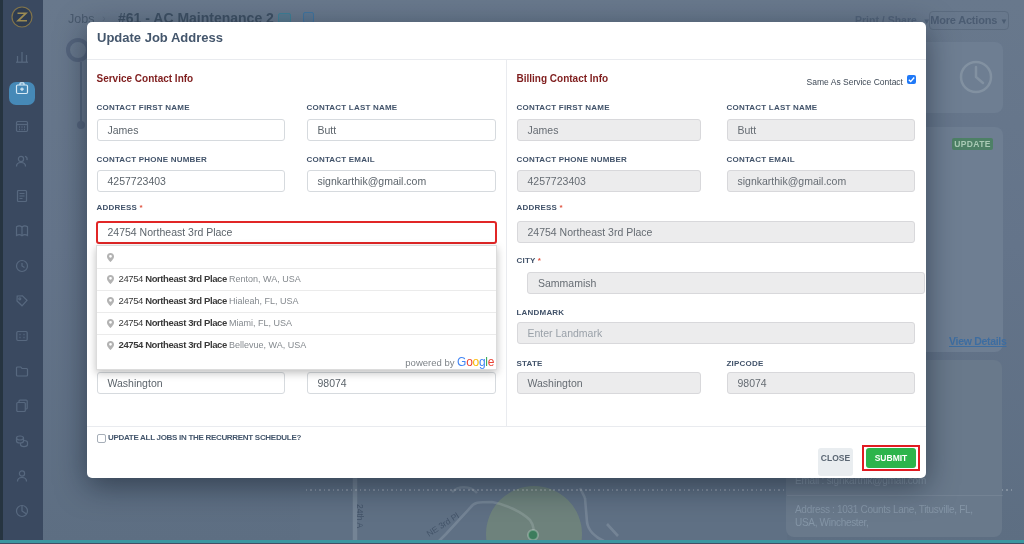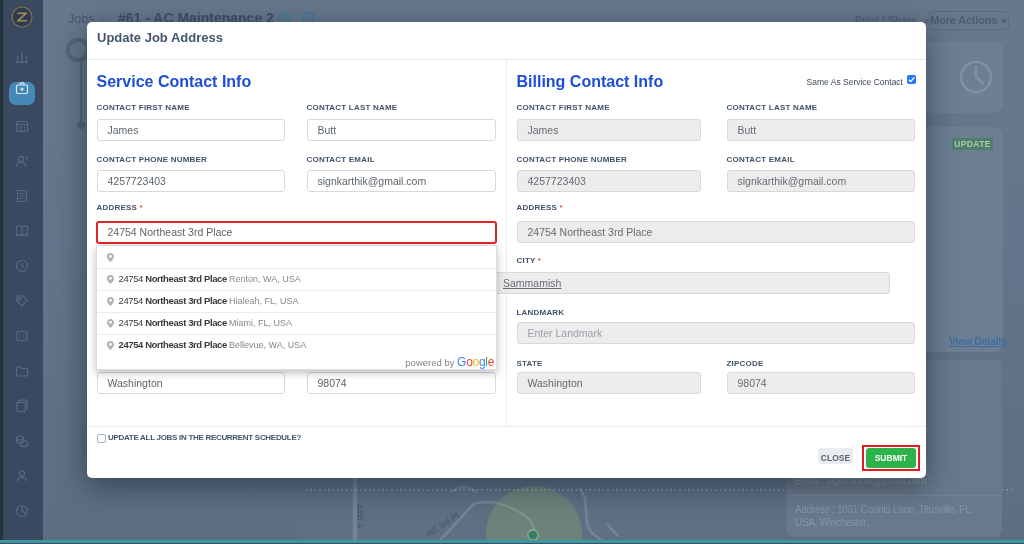--- a/index.html
+++ b/index.html
@@ -11,39 +11,39 @@
 
 #sidebar{position:absolute;left:0;top:0;width:43px;height:540px;background:#3a4960;}
 #sidestrip{position:absolute;left:0;top:0;width:3px;height:540px;background:#263440;}
 .sic{position:absolute;left:15px;width:14px;height:14px;opacity:.55;}
 #pill{position:absolute;left:8.5px;top:82px;width:26px;height:23px;border-radius:7px;background:#4689b7;}
 
 #modal{position:absolute;left:87px;top:22px;width:839px;height:456px;background:#fff;border-radius:5px;box-shadow:0 8px 30px rgba(8,18,32,.5);}
 #mtitle{position:absolute;left:10px;top:7.5px;font-size:13px;font-weight:700;color:#44566c;}
 #mhdrline{position:absolute;left:0;top:37px;width:839px;height:1px;background:#e9ebef;}
 #vsep{position:absolute;left:419px;top:37px;width:1px;height:367px;background:#e9ebef;}
-.h2{position:absolute;font-size:16px;font-weight:700;color:#1d4ed8;}
+.h2{position:absolute;font-size:10px;font-weight:700;color:#7f1d1d;}
 .lbl{position:absolute;font-size:8px;font-weight:700;color:#42536a;letter-spacing:.2px;white-space:nowrap;}
 .req{color:#e0523f;}
 .inp{position:absolute;height:22px;box-sizing:border-box;border:1px solid #d6dade;border-radius:3px;background:#fff;font-size:10.5px;color:#5c646b;line-height:20px;padding-left:10px;white-space:nowrap;}
 .dis{background:#ececed;border-color:#d8d8db;color:#666c73;}
 .ph{color:#9aa1a9;}
 
 #pac{position:absolute;left:8.5px;top:223px;width:401px;height:125px;background:#fff;border:1px solid #dcdcdc;box-sizing:border-box;box-shadow:0 3px 8px rgba(0,0,0,.25);}
 .pitem{position:absolute;left:0;width:399px;height:22px;border-bottom:1px solid #ebebeb;font-size:9.5px;color:#3a3a3a;line-height:22px;white-space:nowrap;letter-spacing:-.4px;}
 .psec{font-size:9px;color:#84898e;font-weight:400;letter-spacing:0;}
 .pin{position:absolute;left:9px;top:6px;width:9px;height:11px;}
 .ptxt{position:absolute;left:22px;top:0;}
 #powered{position:absolute;right:1.5px;top:109px;font-size:9.5px;color:#7e8388;margin-left:19px;}
 #powered b{font-size:12px;font-weight:500;letter-spacing:-.3px;}
 
 #ftline{position:absolute;left:0;top:404px;width:839px;height:1px;background:#e9ebef;}
 #fchk{position:absolute;left:9.5px;top:411.5px;width:7px;height:7px;border:1px solid #a6aeb8;border-radius:2px;background:#fff;}
 #flbl{position:absolute;left:21px;top:410.5px;font-size:8px;font-weight:700;color:#44566c;letter-spacing:-.3px;}
-#closebtn{position:absolute;left:731px;top:426px;width:35px;height:16px;background:#e9edf0;border-radius:3px;font-size:8.5px;font-weight:700;color:#5a6673;text-align:center;line-height:20px;}
+#closebtn{position:absolute;left:731px;top:426px;width:35px;height:28px;background:#e9edf0;border-radius:3px;font-size:8.5px;font-weight:700;color:#5a6673;text-align:center;line-height:20px;}
 #redout{position:absolute;left:775px;top:423px;width:58px;height:26px;border:2px solid #e11b22;box-sizing:border-box;}
 #submitbtn{position:absolute;left:779px;top:426px;width:50px;height:20px;background:#2cb44b;border-radius:3px;font-size:8.5px;font-weight:700;color:#fff;text-align:center;line-height:20px;}
 
 #sas{position:absolute;left:820px;top:53px;width:9px;height:9px;background:#2079f7;border-radius:2px;}
 #saslbl{position:absolute;right:23px;top:54.5px;font-size:8.5px;color:#3e4956;white-space:nowrap;}
 
 .hdrtxt{position:absolute;white-space:nowrap;}
 #moreact{position:absolute;left:929px;top:11px;width:80px;height:19px;border:1px solid #5b6b7f;border-radius:4px;box-sizing:border-box;font-size:11px;font-weight:700;color:#4b5c72;text-align:center;line-height:16px;white-space:nowrap;letter-spacing:-.2px;}
 
 #mapsvg{position:absolute;left:300px;top:470px;}
@@ -231,21 +231,21 @@
     <div class="lbl" style="left:639.5px;top:80.5px;">CONTACT LAST NAME</div>
     <div class="inp dis" style="left:429.5px;top:96.5px;width:184px;">James</div>
     <div class="inp dis" style="left:639.5px;top:96.5px;width:188px;">Butt</div>
     <div class="lbl" style="left:429.5px;top:132.5px;">CONTACT PHONE NUMBER</div>
     <div class="lbl" style="left:639.5px;top:132.5px;">CONTACT EMAIL</div>
     <div class="inp dis" style="left:429.5px;top:148px;width:184px;">4257723403</div>
     <div class="inp dis" style="left:639.5px;top:148px;width:188px;">signkarthik@gmail.com</div>
     <div class="lbl" style="left:429.5px;top:181px;">ADDRESS <span class="req">*</span></div>
     <div class="inp dis" style="left:429.5px;top:199px;width:398px;">24754 Northeast 3rd Place</div>
     <div class="lbl" style="left:429.5px;top:233.5px;">CITY <span class="req">*</span></div>
-    <div class="inp dis" style="left:405px;top:249.5px;width:398px;text-decoration:underline;">Sammamish</div>
+    <div class="inp dis" style="left:440px;top:249.5px;width:398px;">Sammamish</div>
     <div class="lbl" style="left:429.5px;top:285.5px;">LANDMARK</div>
     <div class="inp dis ph" style="left:429.5px;top:300px;width:398px;">Enter Landmark</div>
     <div class="lbl" style="left:429.5px;top:337px;">STATE</div>
     <div class="lbl" style="left:639.5px;top:337px;">ZIPCODE</div>
     <div class="inp dis" style="left:429.5px;top:350px;width:184px;">Washington</div>
     <div class="inp dis" style="left:639.5px;top:350px;width:188px;">98074</div>
 
     <div id="pac">
       <div class="pitem" style="top:0;">
         <svg class="pin" viewBox="0 0 11 13">

